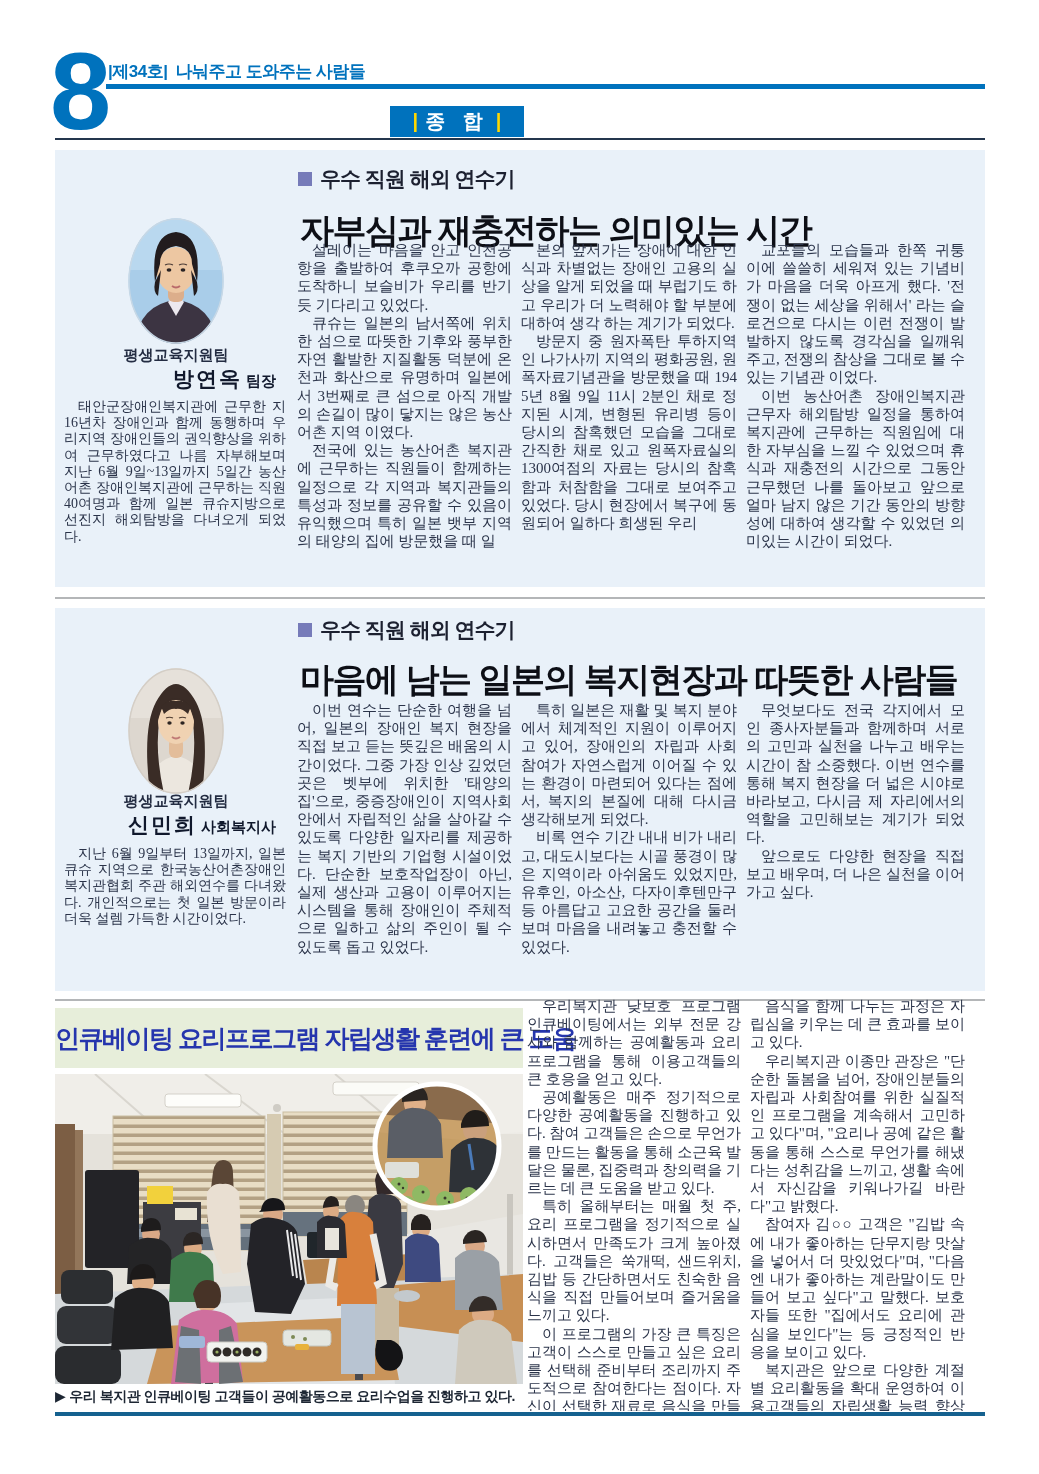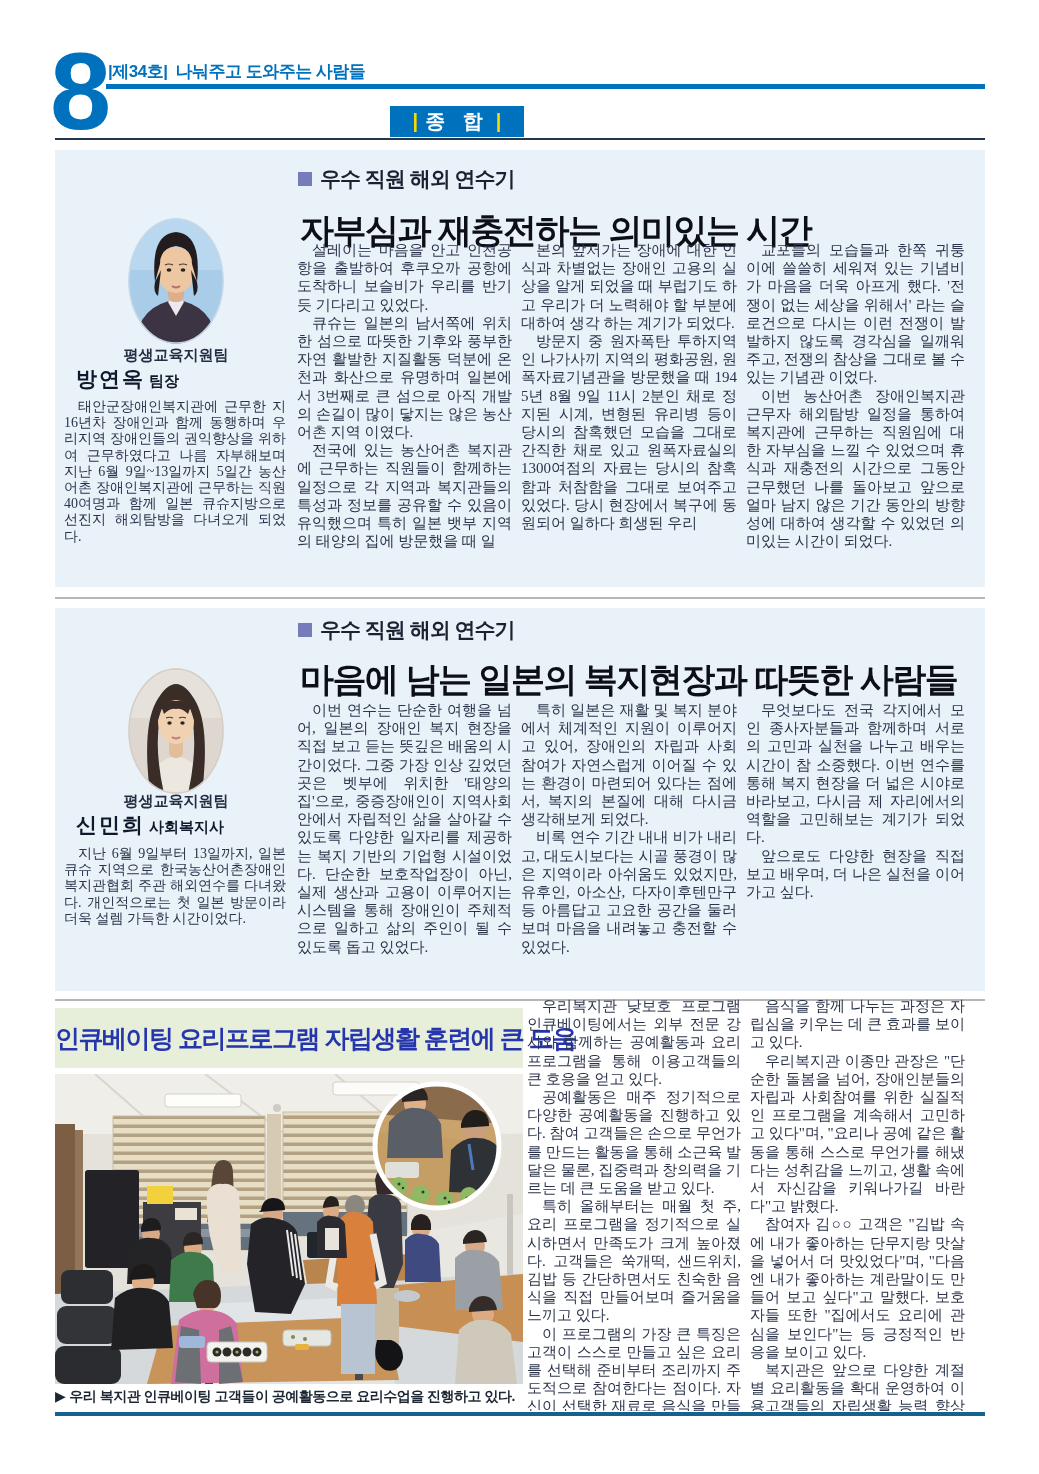--- a/index.html
+++ b/index.html
@@ -54,21 +54,21 @@
   .t1 { top:192px; } .t2 { top:641px; }
 
   .portrait { width:96px; height:126px; left:128px; }
   .p1 { top:218px; } .p2 { top:668px; }
 
   .author-team {
     left:76px; width:200px; text-align:center; font-size:15px; color:#232c42; font-weight:600;
   }
   .at1 { top:346px; } .at2 { top:792px; }
   .author-name {
-    left:76px; width:200px; text-align:left; color:#10182c;
+    left:76px; width:200px; text-align:right; color:#10182c;
   }
   .an1 { top:365px; } .an2 { top:811px; }
   .author-name .nm { font-size:21px; font-weight:800; letter-spacing:2px; }
   .author-name .ti { font-size:15px; font-weight:600; margin-left:4px; }
 
   .intro {
     font-size:14px; line-height:16.2px; text-align:justify; word-break:break-all;
     color:#2a3349; overflow:hidden;
   }
   .in1 { left:64px; top:399px; width:222px; height:172px; }

